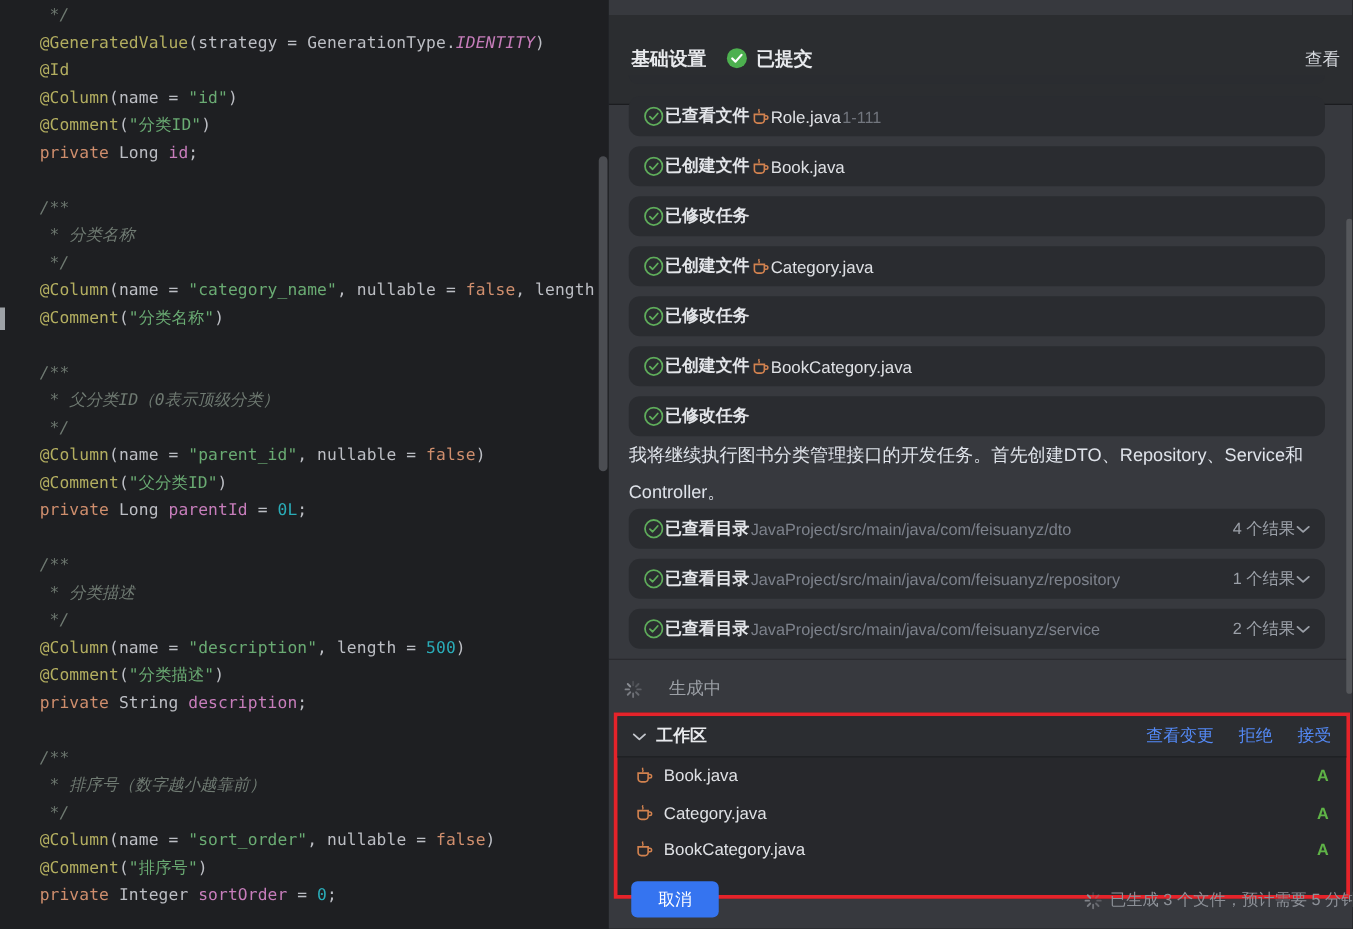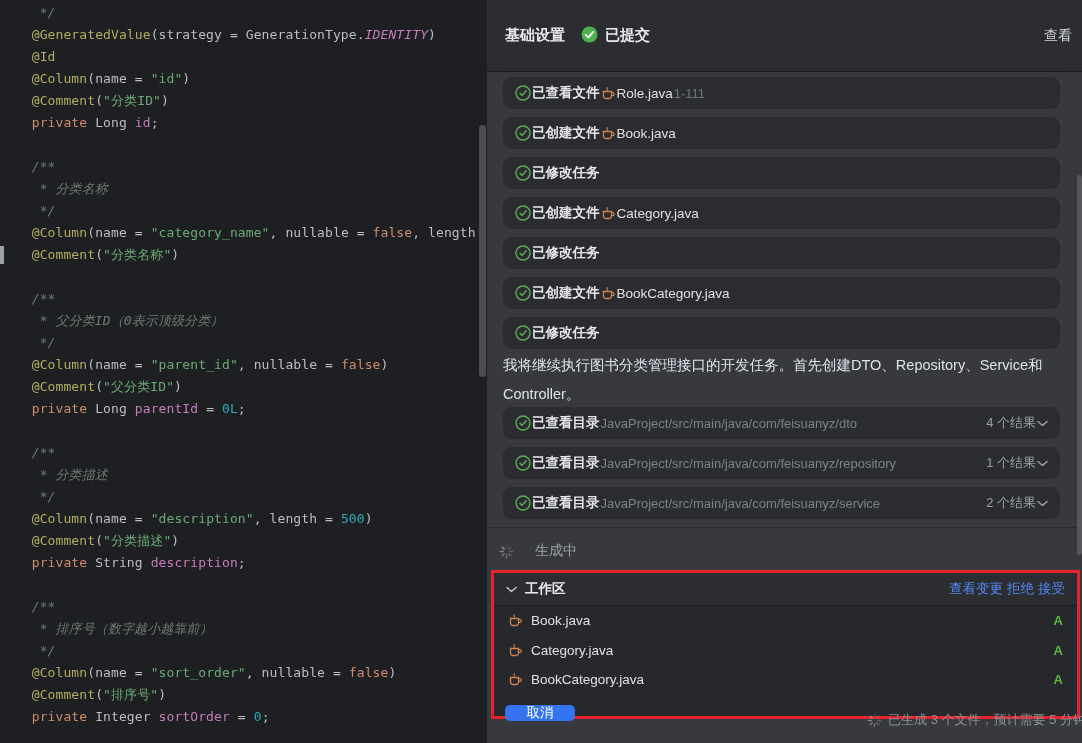--- a/index.html
+++ b/index.html
@@ -18,21 +18,21 @@
   .c-fd{color:#c77dbb;}
   .c-nu{color:#2aacb8;}
   .c-cm{color:#6f7a72;font-style:italic;}
   .c-cn{color:#c77dbb;font-style:italic;}
   #editor-scrollbar{position:absolute;left:479px;top:125px;width:7px;height:252px;
                     background:#4b4d52;border-radius:4px;}
   #gutter-marker{position:absolute;left:0;top:246px;width:4px;height:18px;background:#9da1a6;}
 
   
   #panel{position:absolute;left:487px;top:0;width:595px;height:743px;background:#37393e;overflow:hidden;}
-  #panel-header{position:absolute;left:0;top:0;width:100%;height:72px;background:#2b2d30;
+  #panel-header{position:absolute;left:0;top:12px;width:100%;height:72px;background:#2b2d30;
                 border-bottom:1px solid #1b1c1f;box-sizing:border-box;display:flex;align-items:center;}
   #panel-title{margin-left:18px;color:#e8eaed;font-size:15px;font-weight:bold;}
   #status-badge{display:flex;margin-left:16px;gap:7px;}
   #status-badge span{color:#e8eaed;font-size:15px;font-weight:bold;}
   #header-view{position:absolute;right:10px;color:#d4d7dc;font-size:14px;cursor:pointer;}
 
   .card{position:absolute;left:16px;width:557px;height:32px;background:#2a2c30;border-radius:9px;
         display:flex;align-items:center;box-sizing:border-box;padding:0 12px;gap:1px;}
   .card .lbl{color:#e3e5e9;font-size:13.5px;font-weight:bold;white-space:nowrap;}
   .card .fname{color:#dfe1e5;font-size:13.5px;white-space:nowrap;}
@@ -48,28 +48,28 @@
   #section-divider{position:absolute;left:0;top:527px;width:100%;border-top:1px solid #2a2b2f;}
   #generating{position:absolute;left:12px;top:542px;display:flex;align-items:center;gap:21px;
               color:#9ca0a6;font-size:14px;}
 
   
   #workspace{position:absolute;left:4px;top:570px;width:589px;height:149px;
              border:3px solid #e5232a;box-sizing:border-box;background:#27282c;}
   #ws-header{height:33px;background:#2b2d31;border-bottom:1px solid #1d1e21;box-sizing:border-box;
              display:flex;align-items:center;padding:0 12px;gap:8px;}
   #ws-title{color:#e8eaed;font-size:13.5px;font-weight:bold;}
-  #ws-actions{margin-left:auto;display:flex;gap:4px;}
+  #ws-actions{margin-left:auto;display:flex;gap:20px;}
   #ws-actions .ws-link{color:#548af7;font-size:13.5px;cursor:pointer;white-space:nowrap;}
   .ws-row{height:29.5px;display:flex;align-items:center;padding:0 14px;gap:8px;box-sizing:border-box;}
   .ws-row .fname{color:#dfe1e5;font-size:13.5px;}
   .ws-row .vcs{margin-left:auto;color:#5fb347;font-size:13px;font-weight:bold;}
 
   
-  #cancel-btn{position:absolute;left:18px;top:705px;width:70px;height:16px;background:#3574f0;
+  #cancel-btn{position:absolute;left:18px;top:705px;width:70px;height:29px;background:#3574f0;
               border:none;border-radius:5px;color:#fff;font-size:13.5px;cursor:pointer;
               display:flex;align-items:center;justify-content:center;font-family:inherit;}
   #footer-status{position:absolute;right:-4px;top:711px;display:flex;align-items:center;gap:6px;
                  color:#8c9097;font-size:13px;white-space:nowrap;}
 
   #panel-scrollbar{position:absolute;left:590px;top:175px;width:5px;height:380px;
                    background:#55575b;border-radius:3px;}
 
   .spinner-svg{animation:spin 1.2s steps(8) infinite;}
   @keyframes spin{to{transform:rotate(360deg);}}

